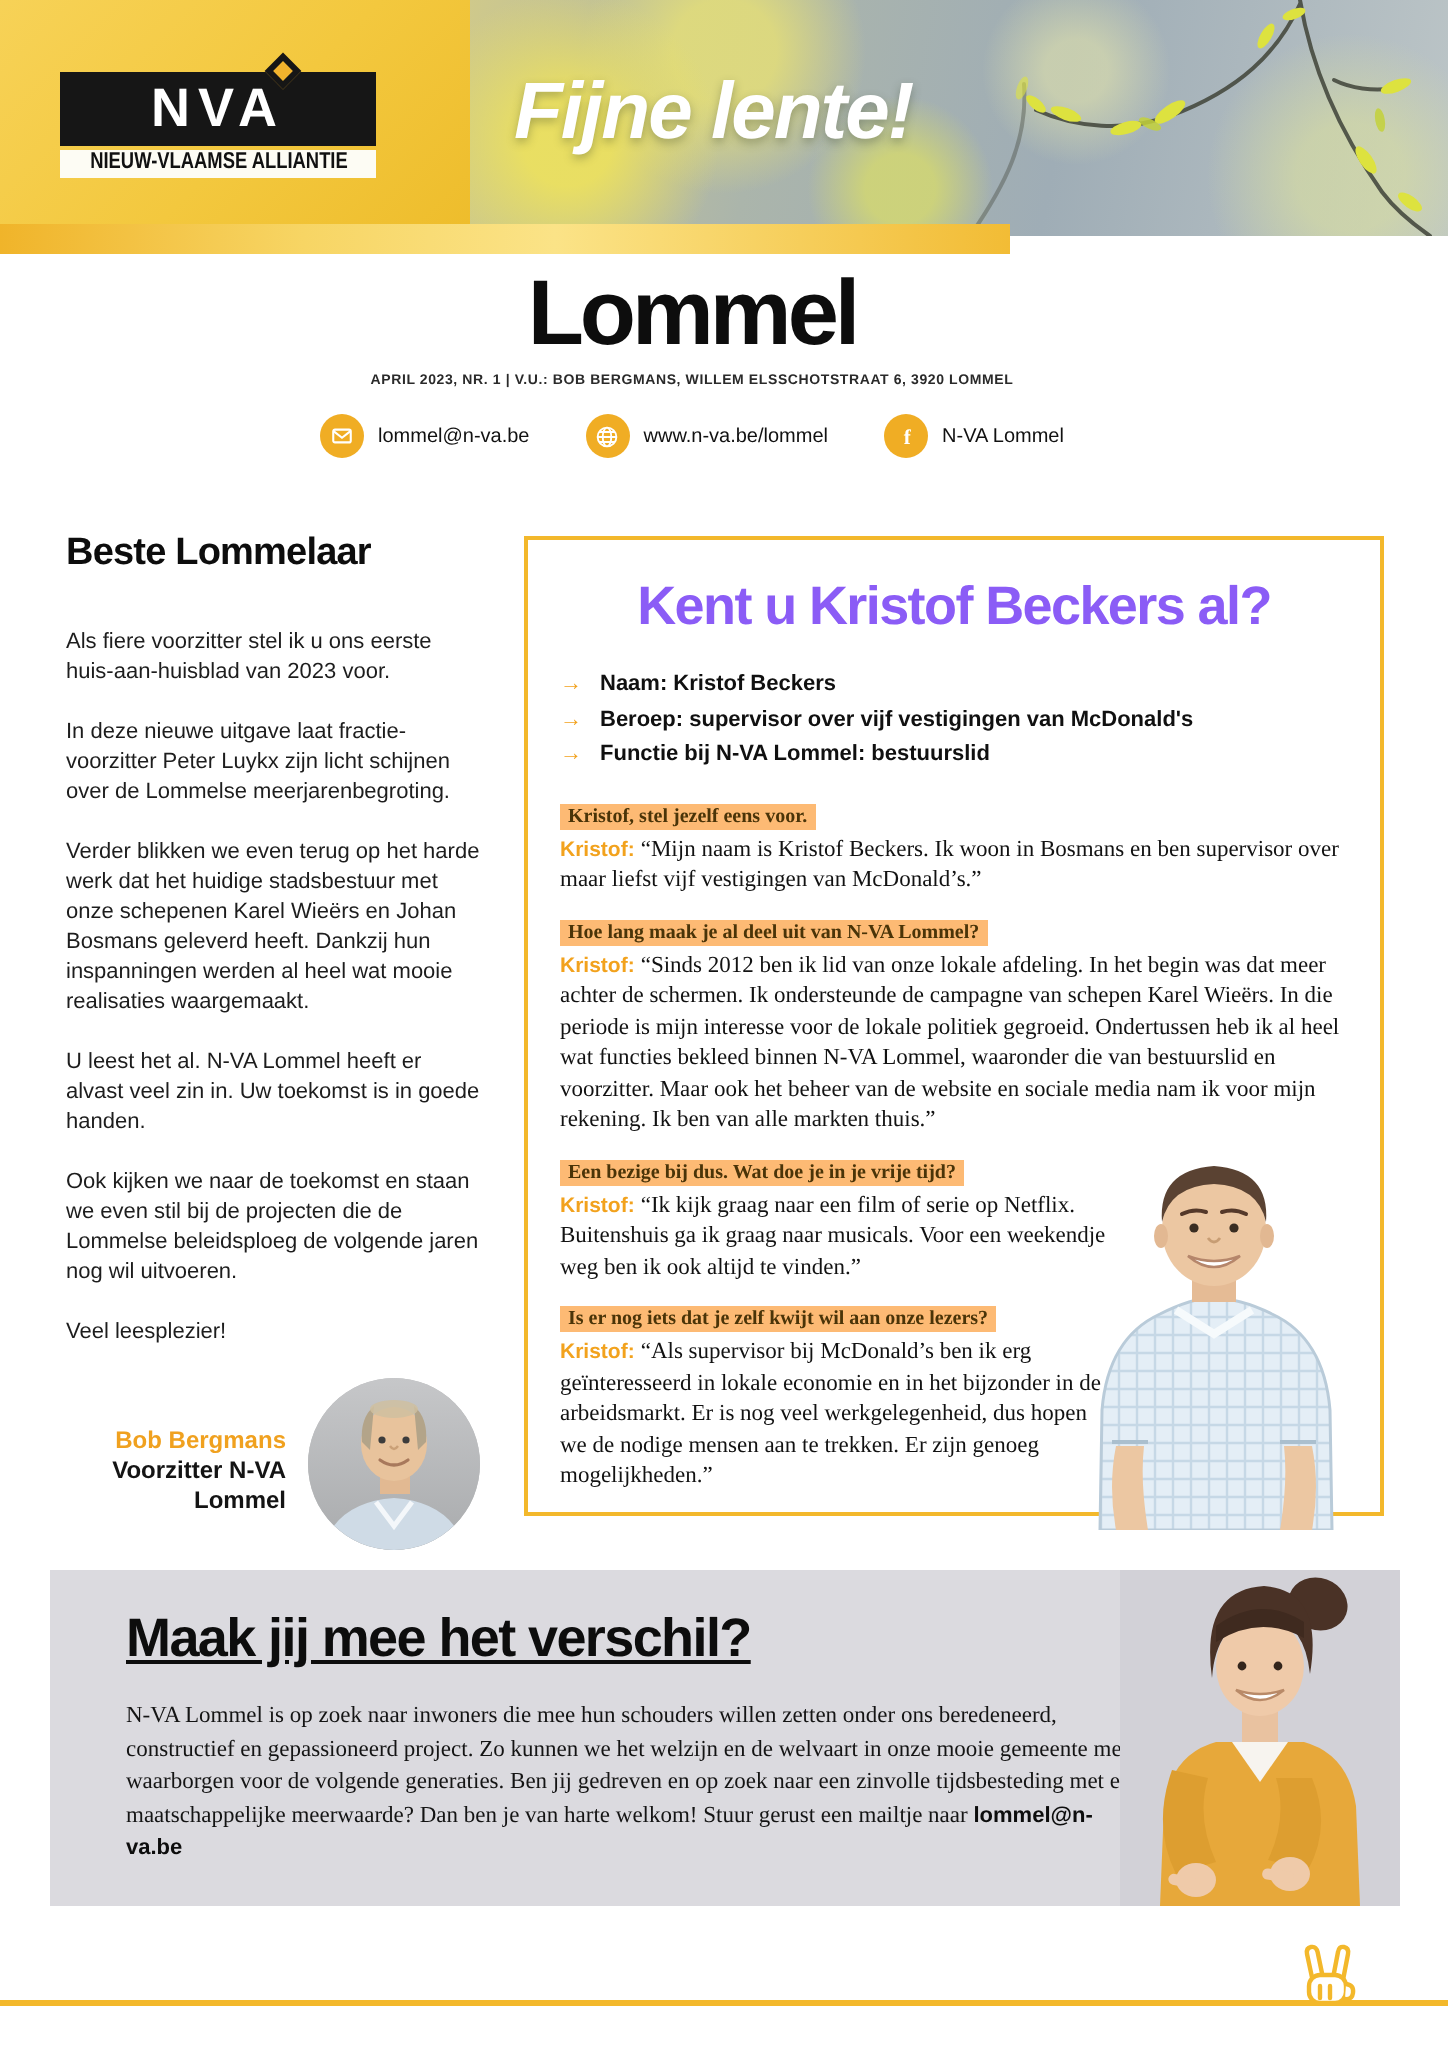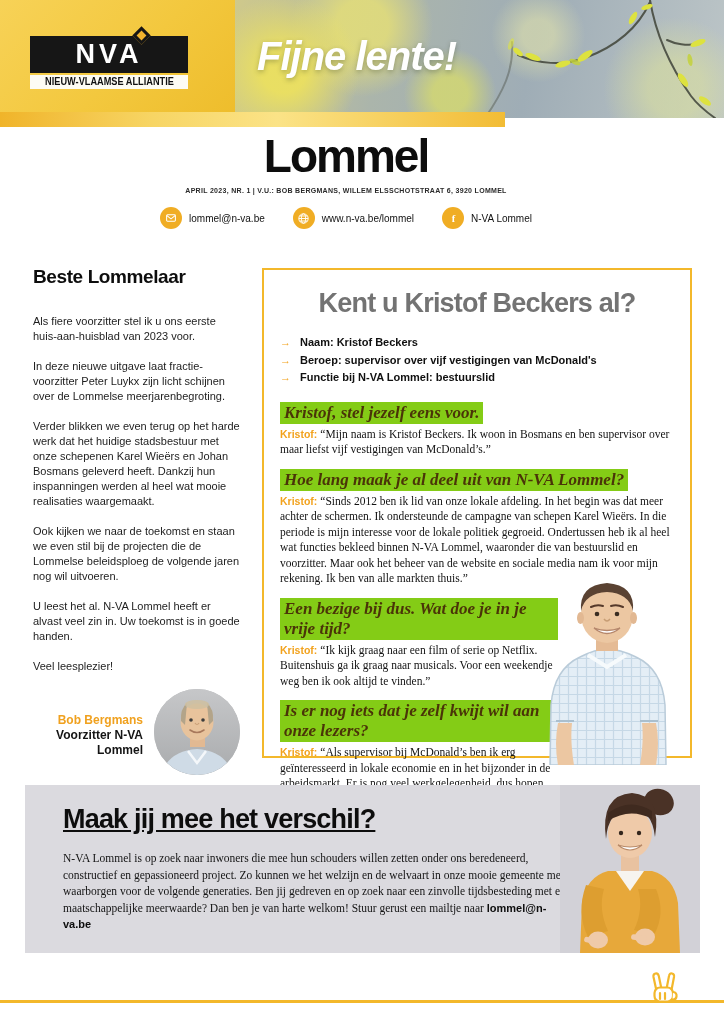--- a/index.html
+++ b/index.html
@@ -73,28 +73,28 @@
   .sig-text { text-align:right; padding-top:24px; width:110px; }
   .sig-name { font-size:12px; font-weight:bold; color:#f0a11f; line-height:15px; }
   .sig-role { font-size:12px; font-weight:bold; color:#141414; line-height:15px; }
   .avatar { width:86px; height:86px; border-radius:50%; overflow:hidden; flex:0 0 auto; background:#b9babc; }
 
   
   .interview {
     position:absolute; left:262px; top:268px; width:430px; height:490px;
     border:2px solid #f3b82b; background:#fff; padding:12px 16px 0 16px;
   }
-  .interview h2 { text-align:center; font-size:27px; font-weight:bold; letter-spacing:-.8px; margin:6px 0 15px; color:#737373; }
+  .interview h2 { text-align:center; font-size:27px; font-weight:bold; letter-spacing:-.8px; margin:6px 0 15px; color:#8b5cf6; }
   .facts { list-style:none; margin-bottom:4px; }
   .facts li { display:flex; gap:9px; font-size:11px; font-weight:bold; line-height:17.5px; color:#101010; }
   .fact-arrow { color:#f2a21d; font-weight:bold; }
   .qa-q {
-    display:inline-block; background:#84cc16; color:#4a3408;
-    font-family:"Liberation Serif", serif; font-style:italic; font-weight:bold;
-    font-size:17px; padding:1px 4px; margin:11px 0 3px;
+    display:inline-block; background:#fdba74; color:#4a3408;
+    font-family:"Liberation Serif", serif; font-weight:bold;
+    font-size:10px; padding:1px 4px; margin:11px 0 3px;
   }
   .qa-a { font-family:"Liberation Serif", serif; font-size:11.5px; line-height:15.5px; color:#121212; }
   .speaker { font-family:"Liberation Sans", sans-serif; font-weight:bold; font-size:10.5px; color:#f2a21d; margin-right:3px; }
   .qa-narrow { width:278px; }
   .kristof-photo { position:absolute; right:10px; bottom:-9px; width:152px; height:192px; }
 
   
   .cta { position:absolute; left:25px; top:785px; width:675px; height:168px; background:#dbdadf; }
   .cta-inner { position:absolute; left:38px; top:19px; width:508px; }
   .cta-inner h2 { font-size:27px; font-weight:bold; letter-spacing:-.8px; margin-bottom:15px; color:#0d0d0d;text-decoration:underline; }
@@ -189,22 +189,22 @@
         <span class="contact-label">N-VA Lommel</span>
       </div>
     </div>
   </div>
 
   <div class="intro">
     <h2>Beste Lommelaar</h2>
     <p>Als fiere voorzitter stel ik u ons eerste huis-aan-huisblad van 2023 voor.</p>
     <p>In deze nieuwe uitgave laat fractie­voorzitter Peter Luykx zijn licht schijnen over de Lommelse meerjarenbegroting.</p>
     <p>Verder blikken we even terug op het harde werk dat het huidige stadsbestuur met onze schepenen Karel Wieërs en Johan Bosmans geleverd heeft. Dankzij hun inspanningen werden al heel wat mooie realisaties waargemaakt.</p>
+    <p>U leest het al. N-VA Lommel heeft er alvast veel zin in. Uw toekomst is in goede handen.</p>
     <p>Ook kijken we naar de toekomst en staan we even stil bij de projecten die de Lommelse beleidsploeg de volgende jaren nog wil uitvoeren.</p>
-    <p>U leest het al. N-VA Lommel heeft er alvast veel zin in. Uw toekomst is in goede handen.</p>
     <p>Veel leesplezier!</p>
     <div class="signature">
       <div class="sig-text">
         <div class="sig-name">Bob Bergmans</div>
         <div class="sig-role">Voorzitter N-VA Lommel</div>
       </div>
       <div class="avatar">
         <svg width="86" height="86" viewBox="0 0 86 86">
           <defs>
               <linearGradient id="avbg" x1="0" y1="0" x2="0" y2="1">

